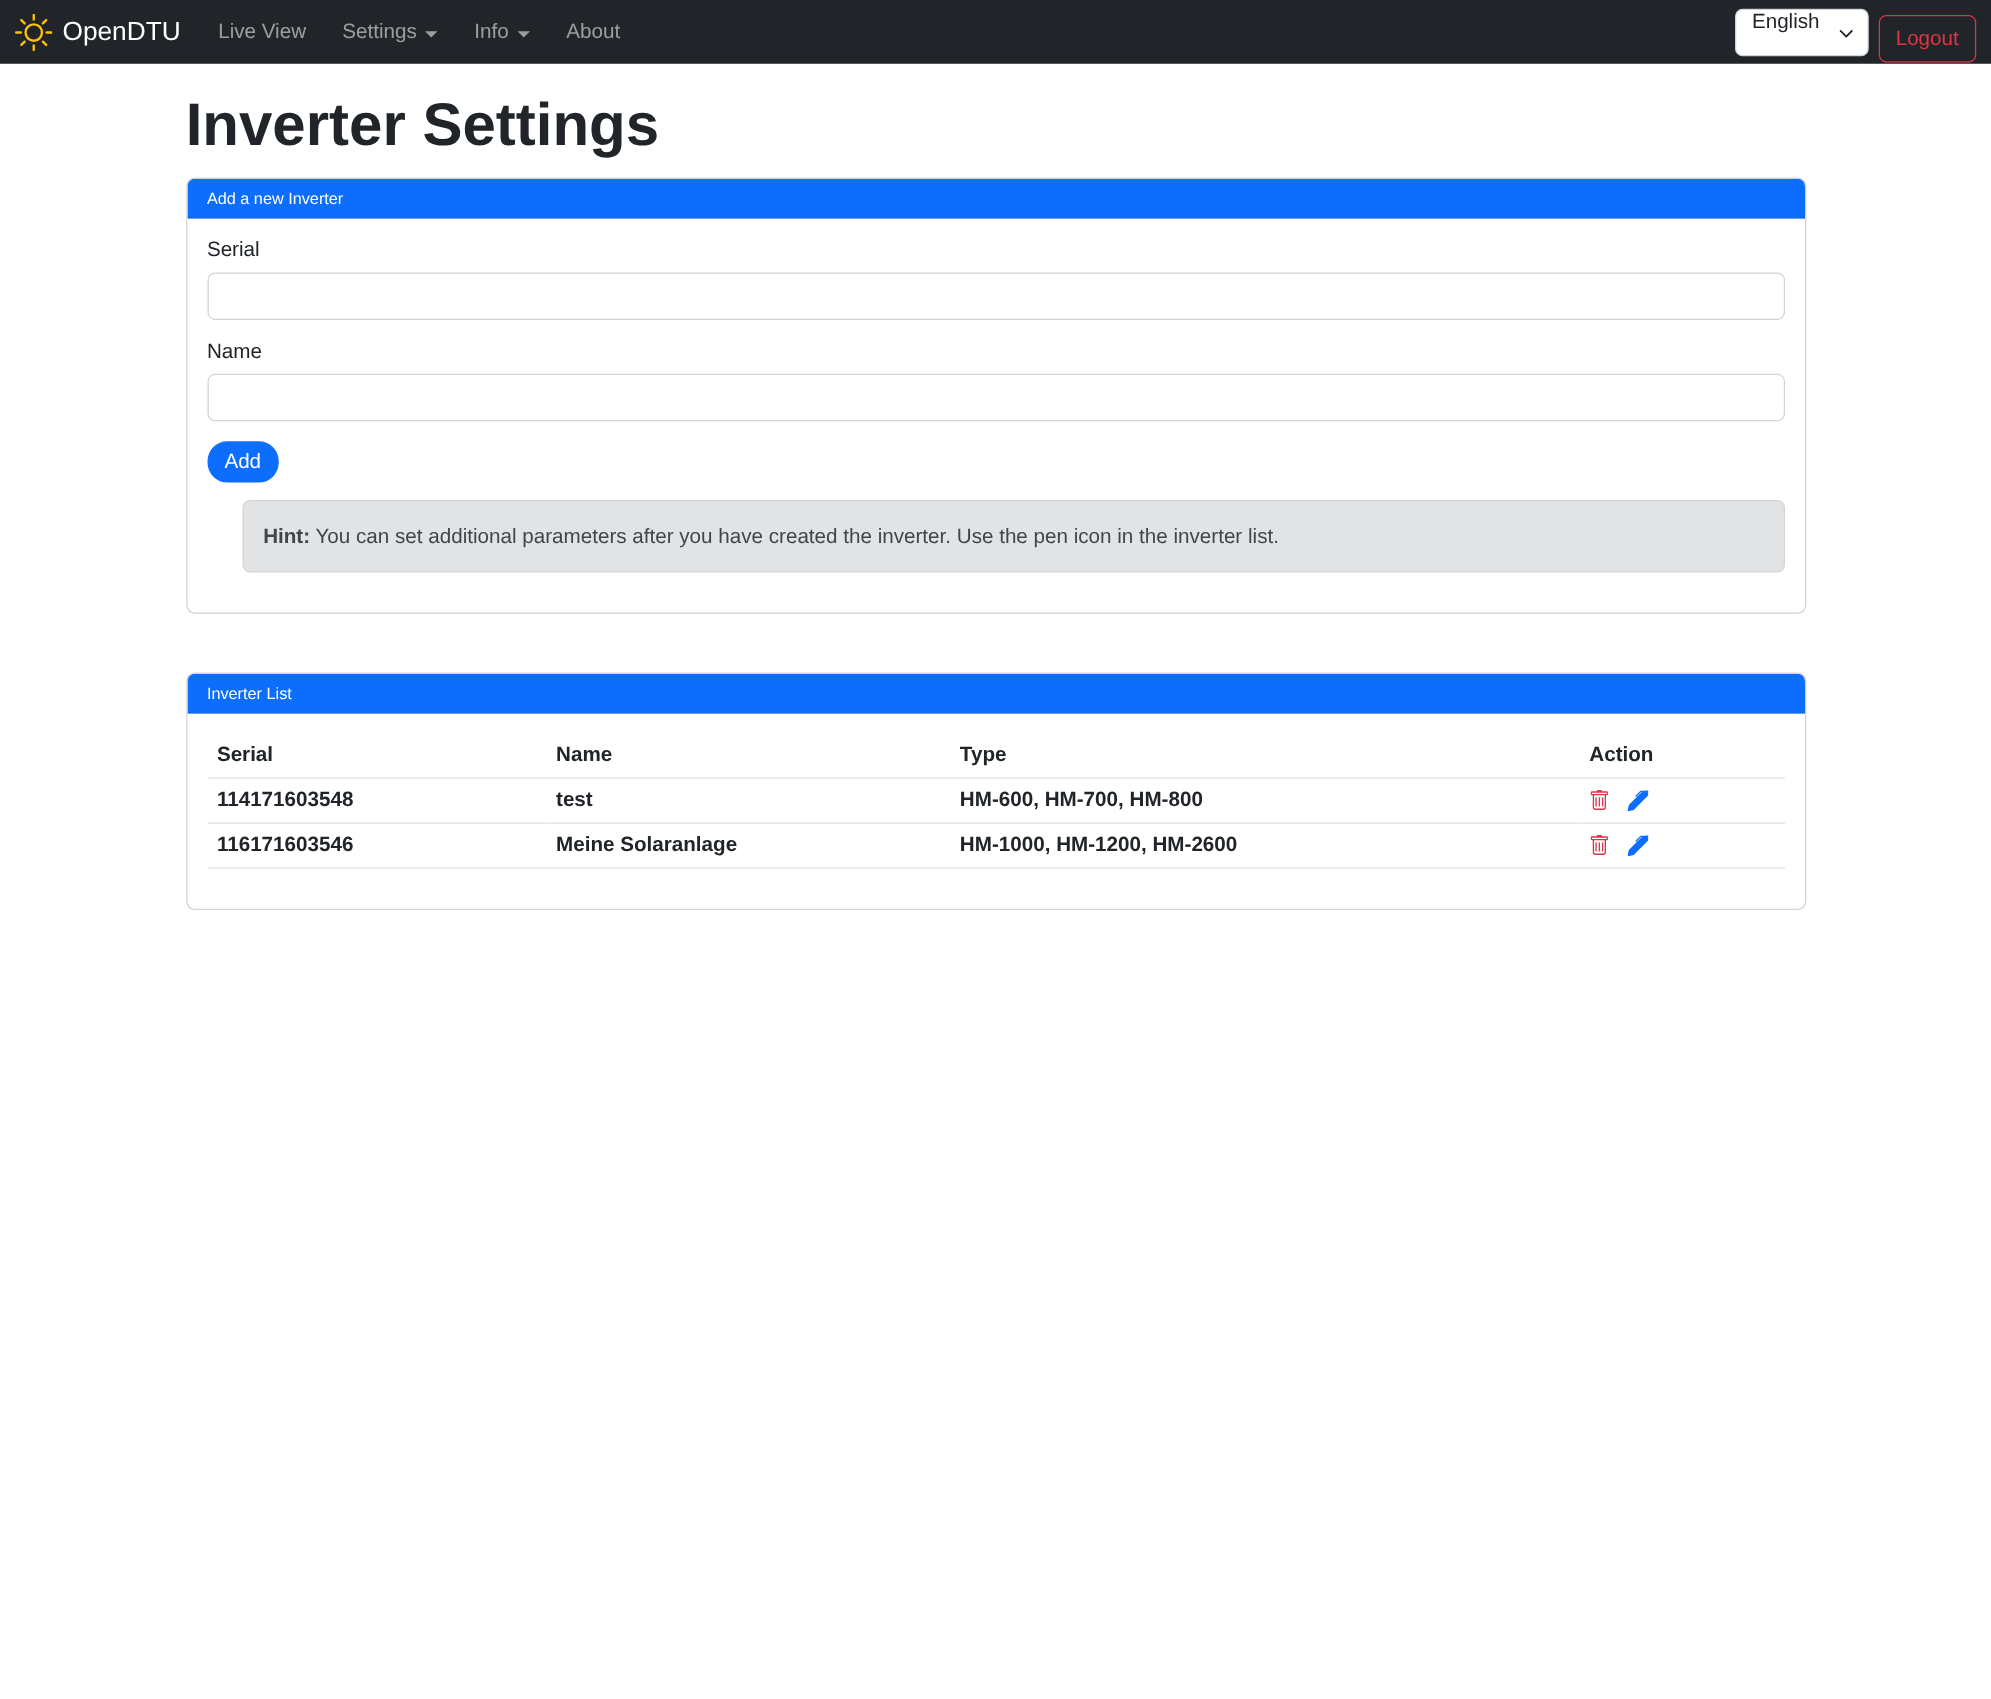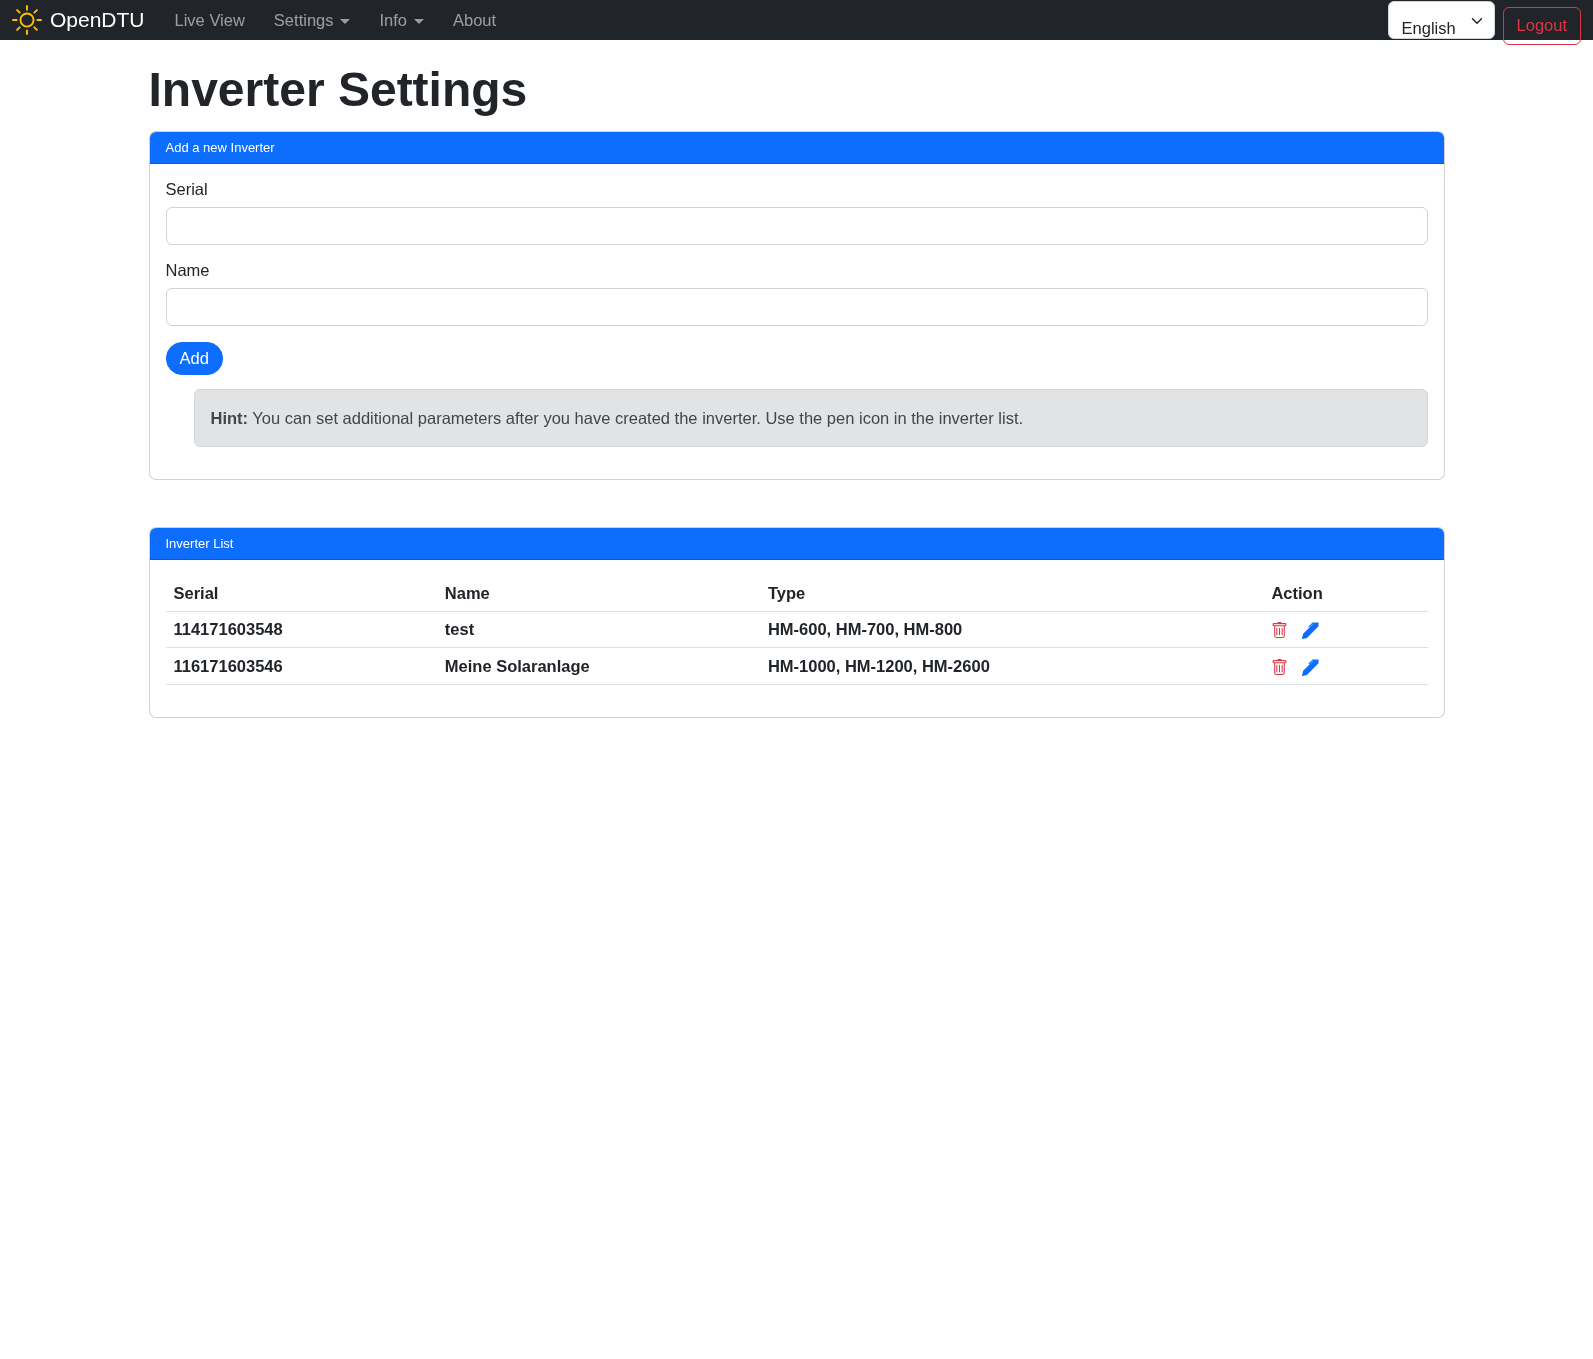--- a/index.html
+++ b/index.html
@@ -8,21 +8,21 @@
     width: 1593px;
     min-height: 1359px;
     background: #ffffff;
     font-family: "Liberation Sans", sans-serif;
     font-size: 16px;
     color: #212529;
   }
 
   
   .navbar {
-    height: 40px;
+    height: 51px;
     background: #212529;
     display: flex;
     align-items: center;
     padding: 0 12px;
   }
   .brand {
     display: flex;
     align-items: center;
     gap: 8px;
     color: #ffffff;
@@ -62,21 +62,21 @@
     gap: 8px;
   }
   .lang-select {
     position: relative;
     background: #ffffff;
     border: 1px solid #ced4da;
     border-radius: 6px;
     height: 38px;
     width: 107px;
     display: flex;
-    align-items: flex-end;
+    align-items: flex-start;
     padding: 0 34px 0 13px;
     font-size: 16.5px;
     color: #212529;
     cursor: pointer;
   }
   .lang-select svg {
     position: absolute;
     right: 11px;
     top: 50%;
     margin-top: -5px;

